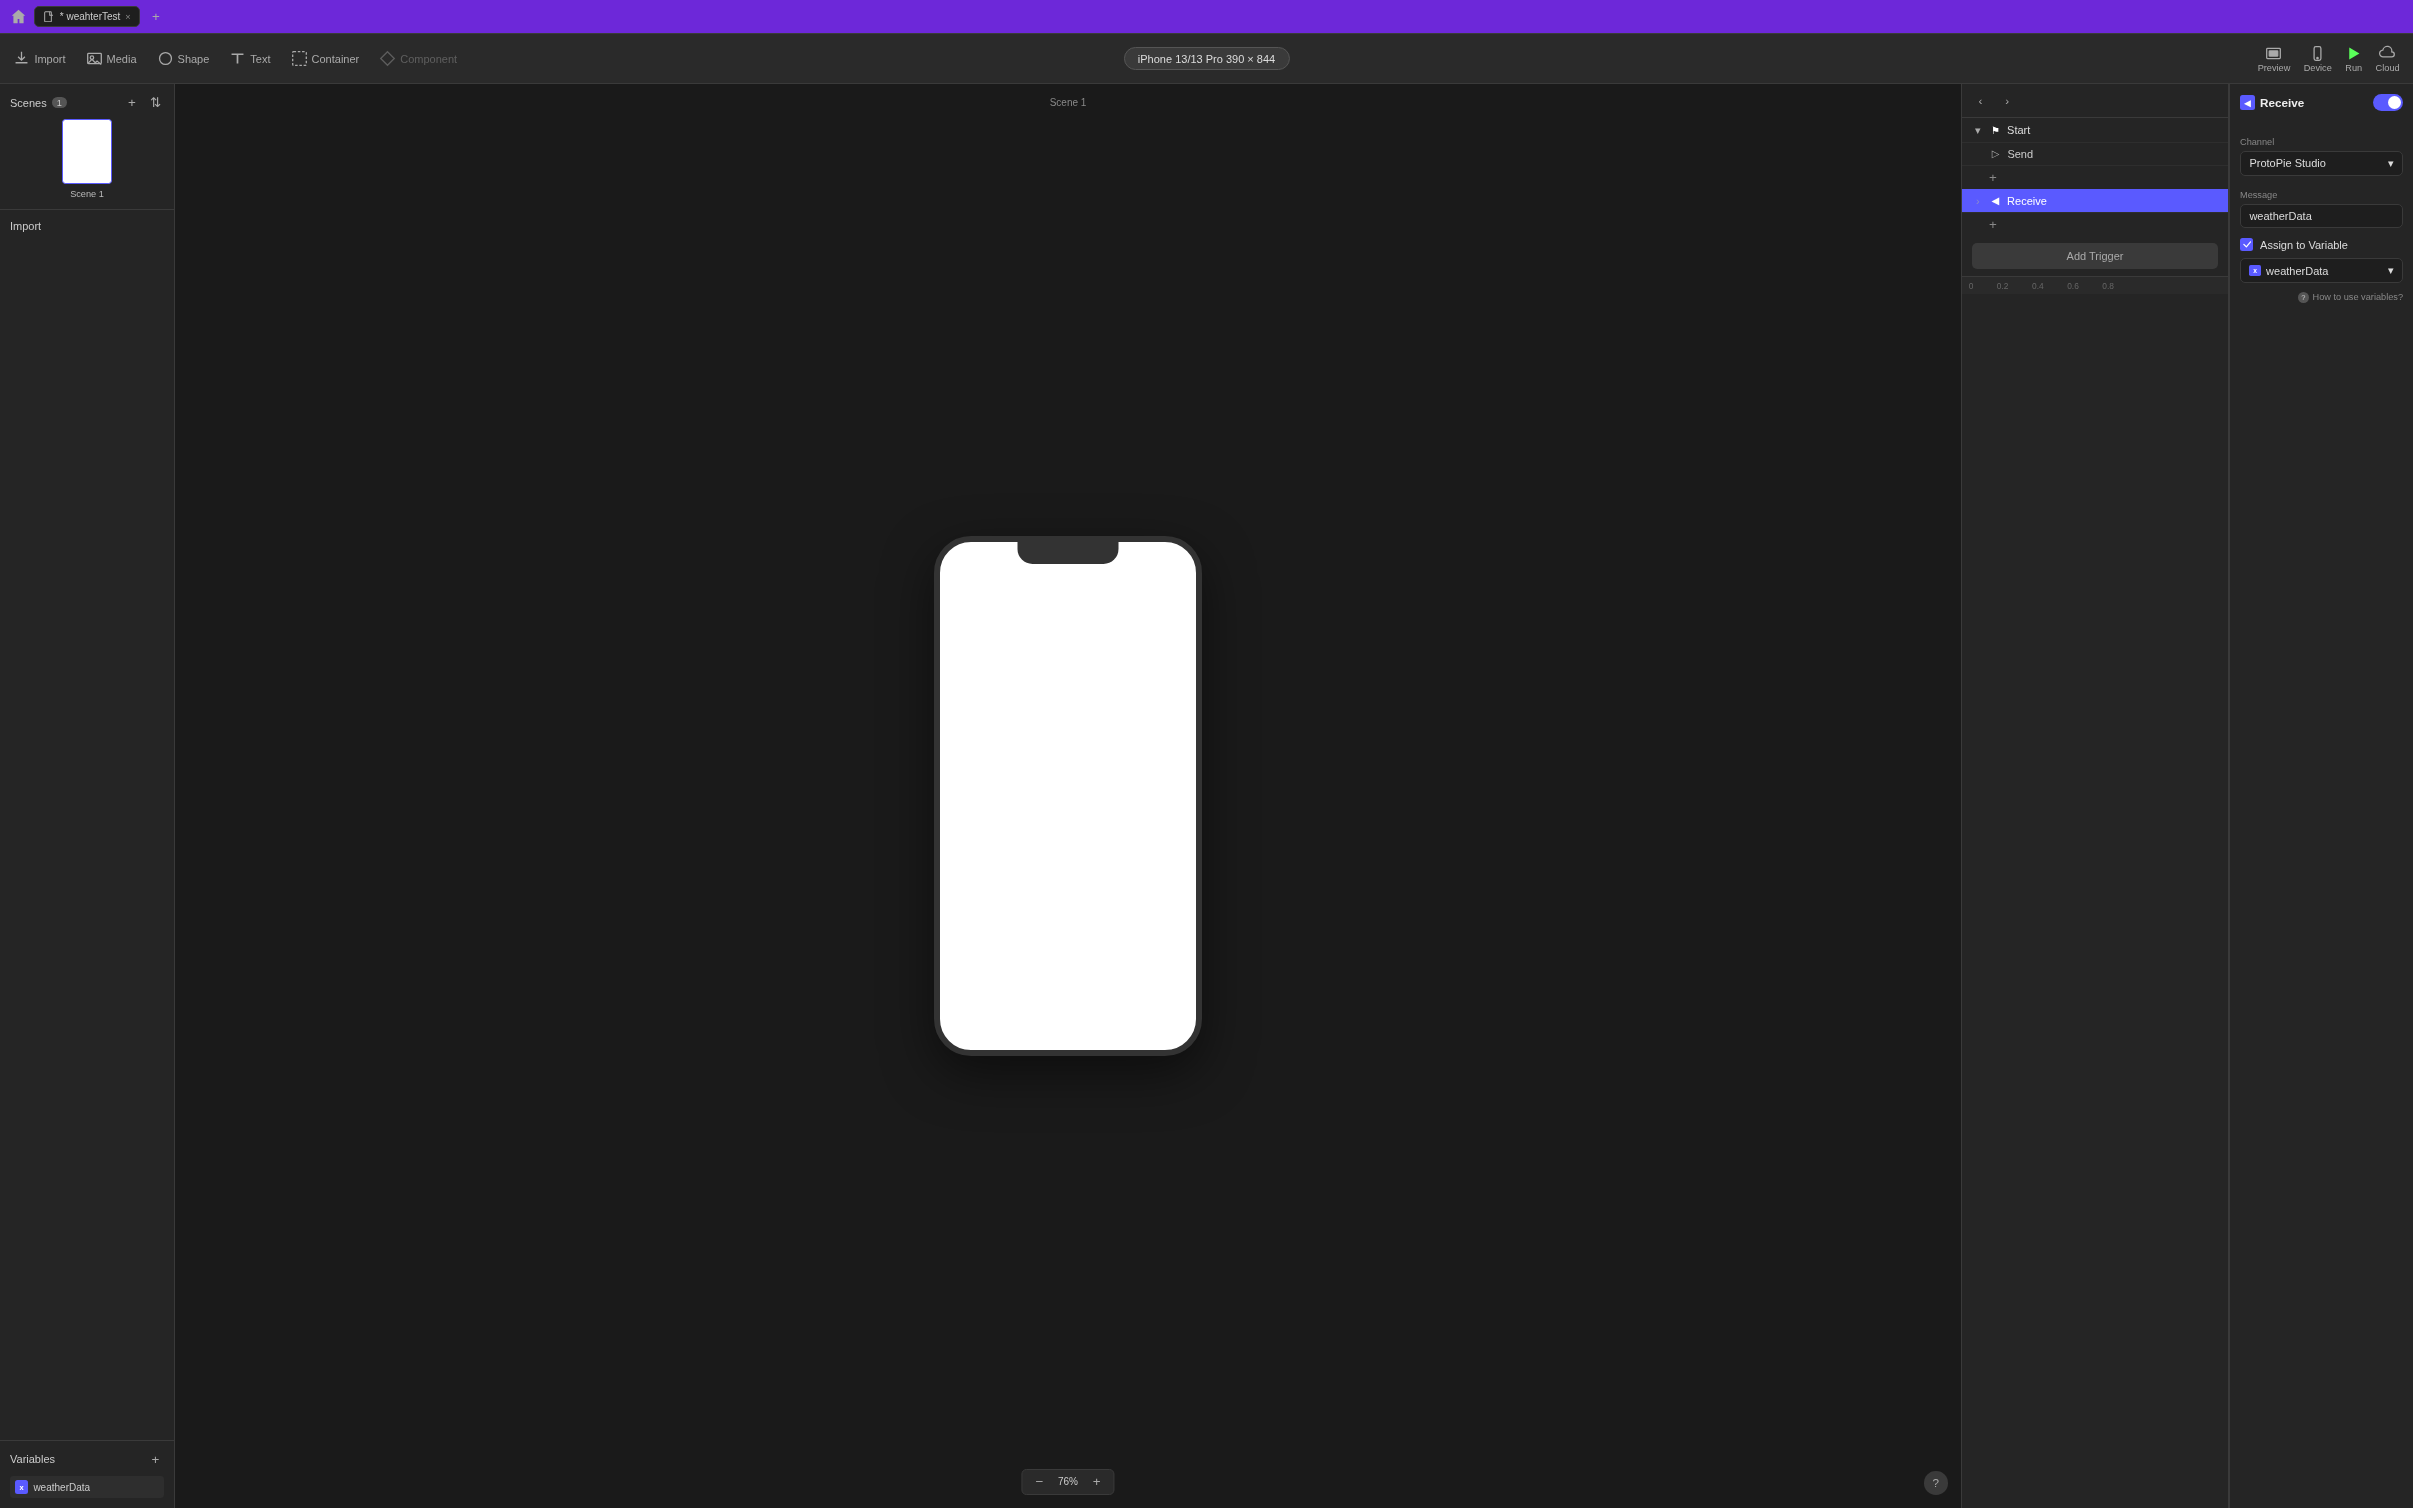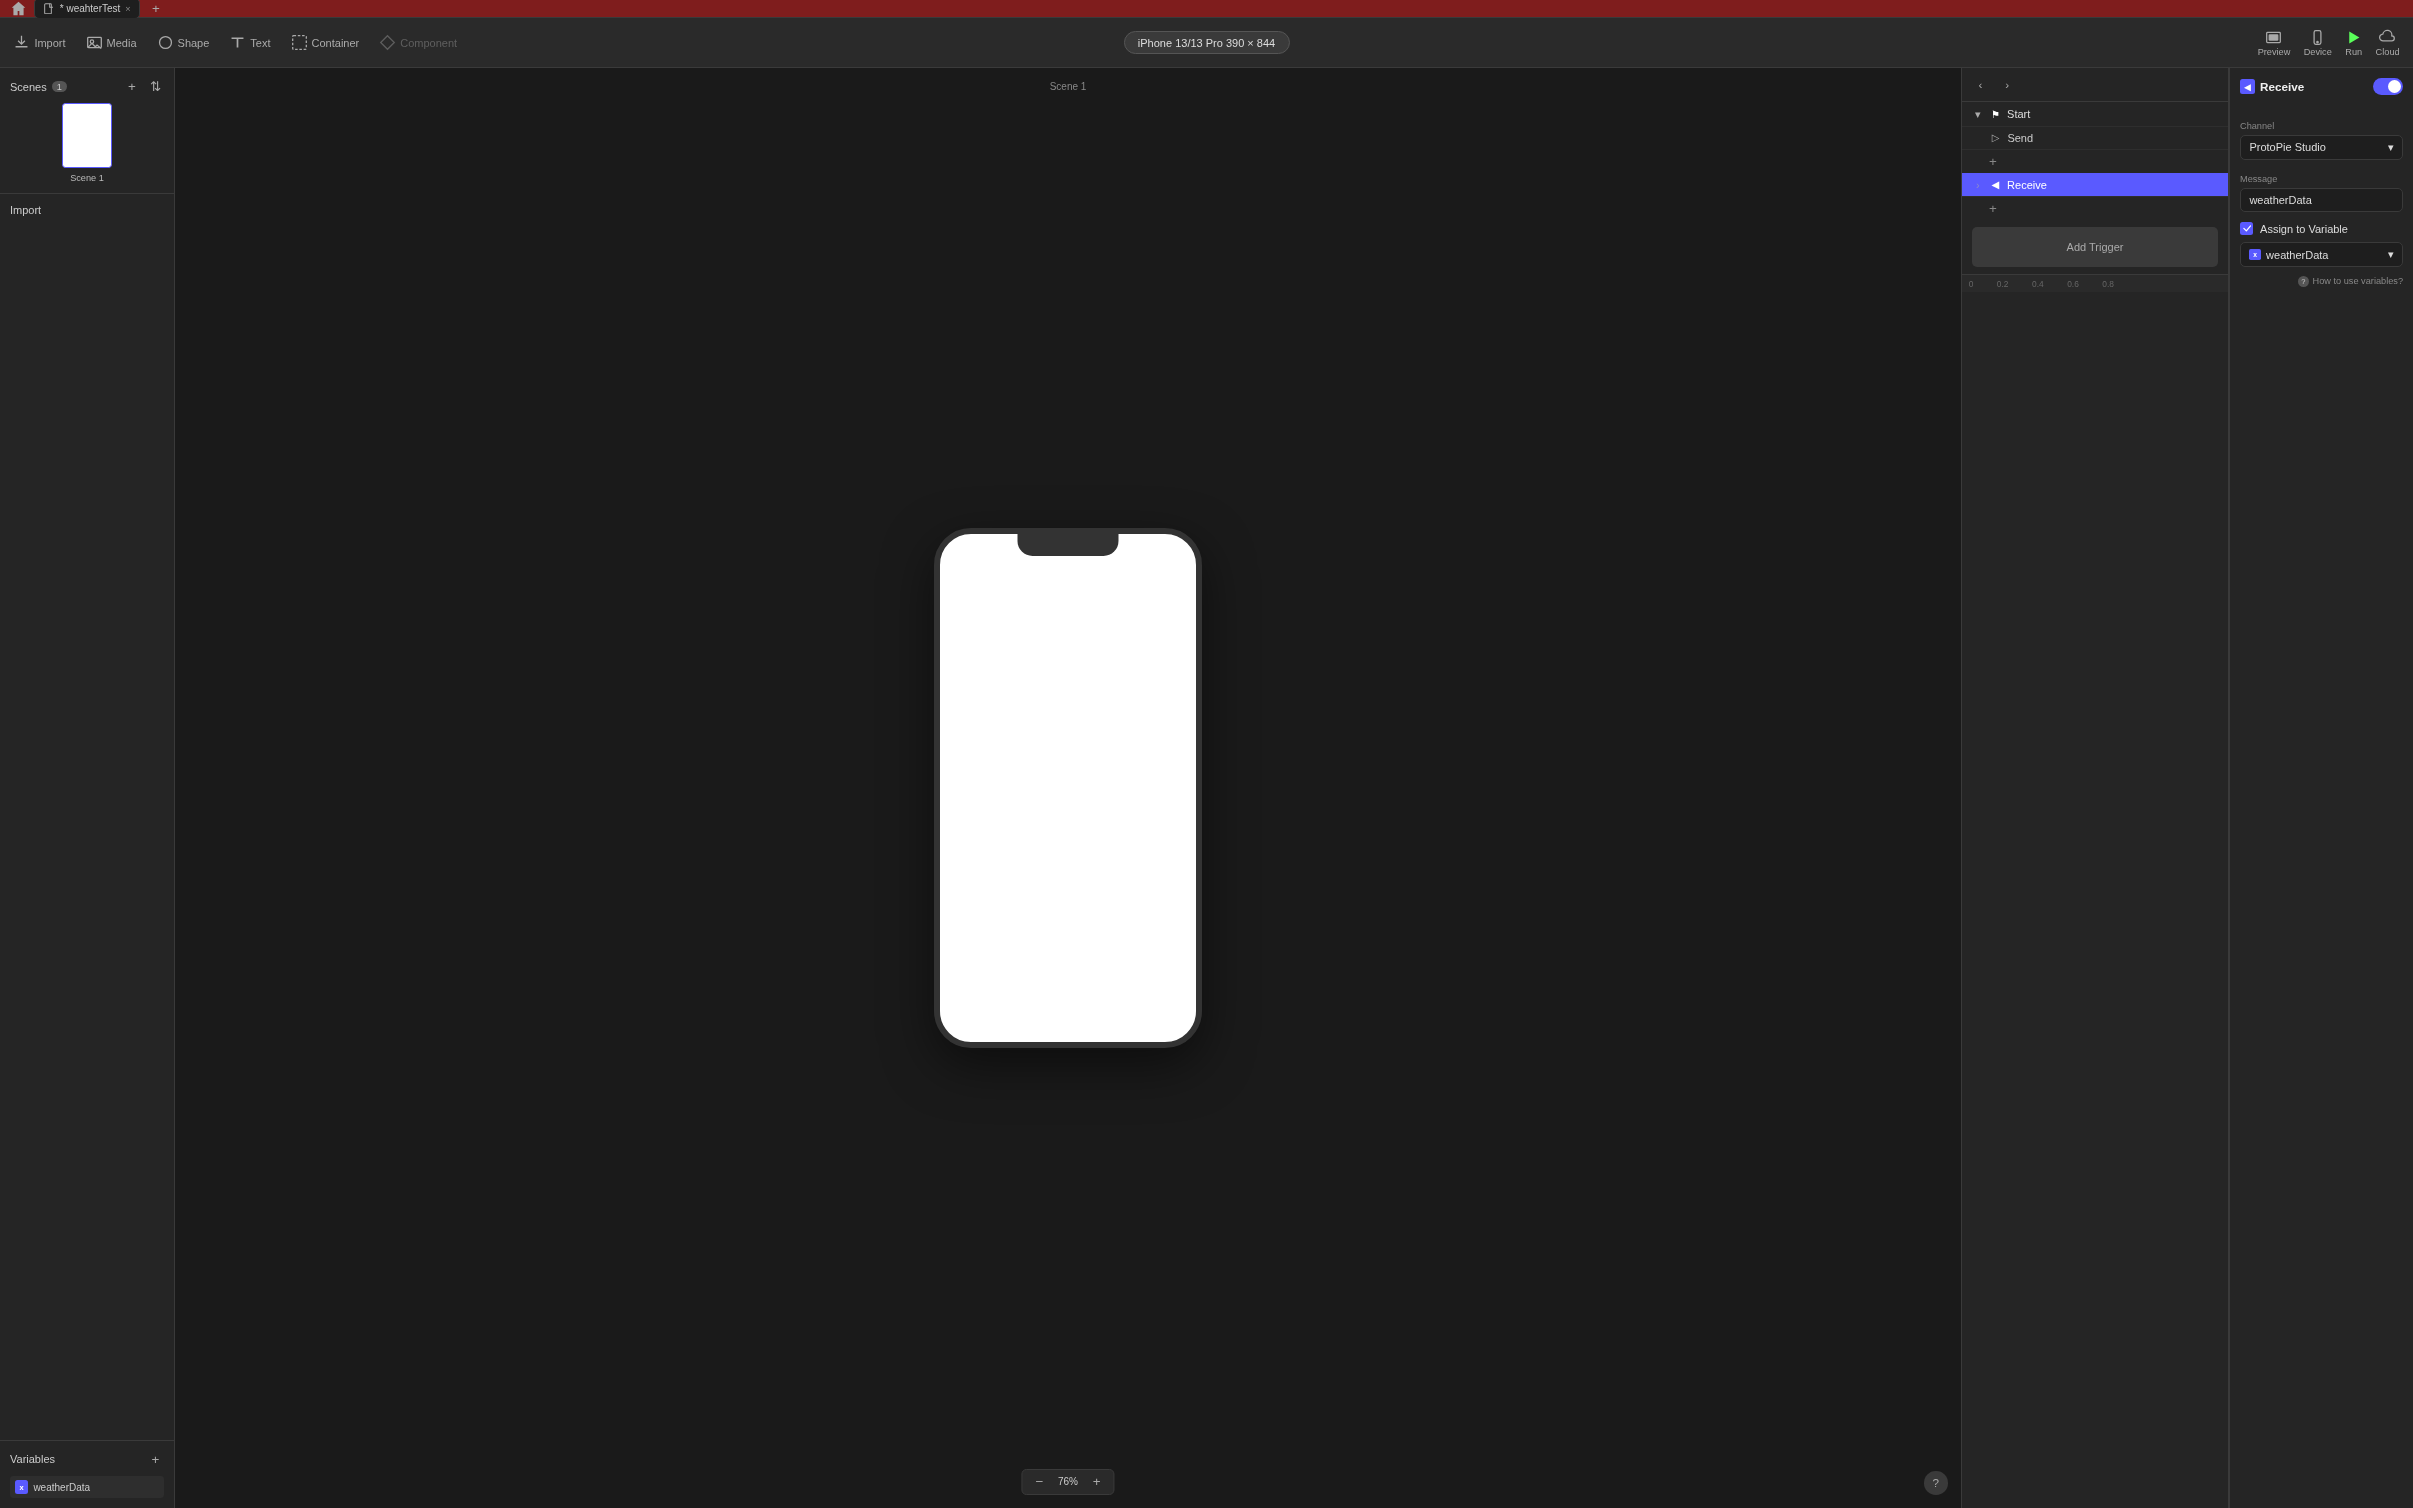--- a/index.html
+++ b/index.html
@@ -9,22 +9,22 @@
       font-family: -apple-system, BlinkMacSystemFont, 'Segoe UI', sans-serif;
       font-size: 11px;
       height: 100vh;
       overflow: hidden;
       display: flex;
       flex-direction: column;
     }
 
     
     .title-bar {
-      background: #7f1d1d;
-      height: 18px;
+      background: #6d28d9;
+      height: 34px;
       display: flex;
       align-items: center;
       padding: 0 10px;
       gap: 6.7px;
       border-bottom: 0.8px solid #3a3a3a;
       flex-shrink: 0;
     }
     .title-bar-home-icon {
       width: 17px; height: 17px;
       color: #aaa;
@@ -380,21 +380,21 @@
       padding: 4.2px 10px 4.2px 27px;
       cursor: pointer;
       color: #888;
     }
 
     .add-trigger-btn {
       margin: 6.7px 10px;
       background: #3a3a3a;
       border: none;
       border-radius: 5px;
-      padding: 14px;
+      padding: 7px;
       color: #aaa;
       cursor: pointer;
       text-align: center;
       width: calc(100% - 20px);
       font-size: 11px;
     }
     .ruler-tick {
       font-size: 8.4px;
       color: #666;
     }

